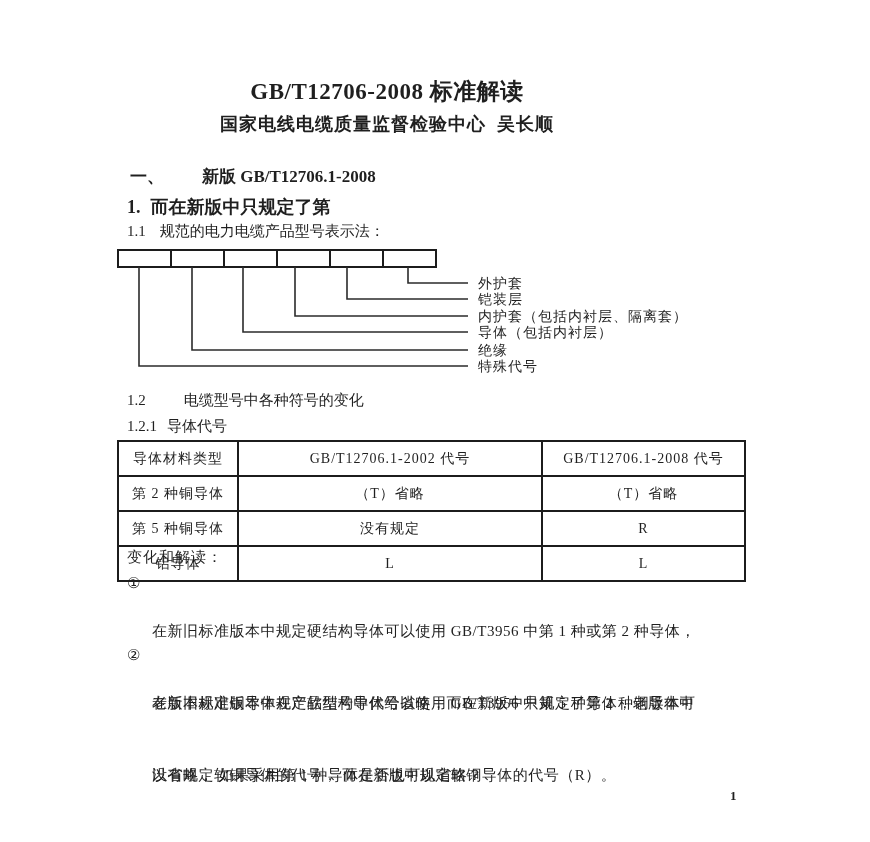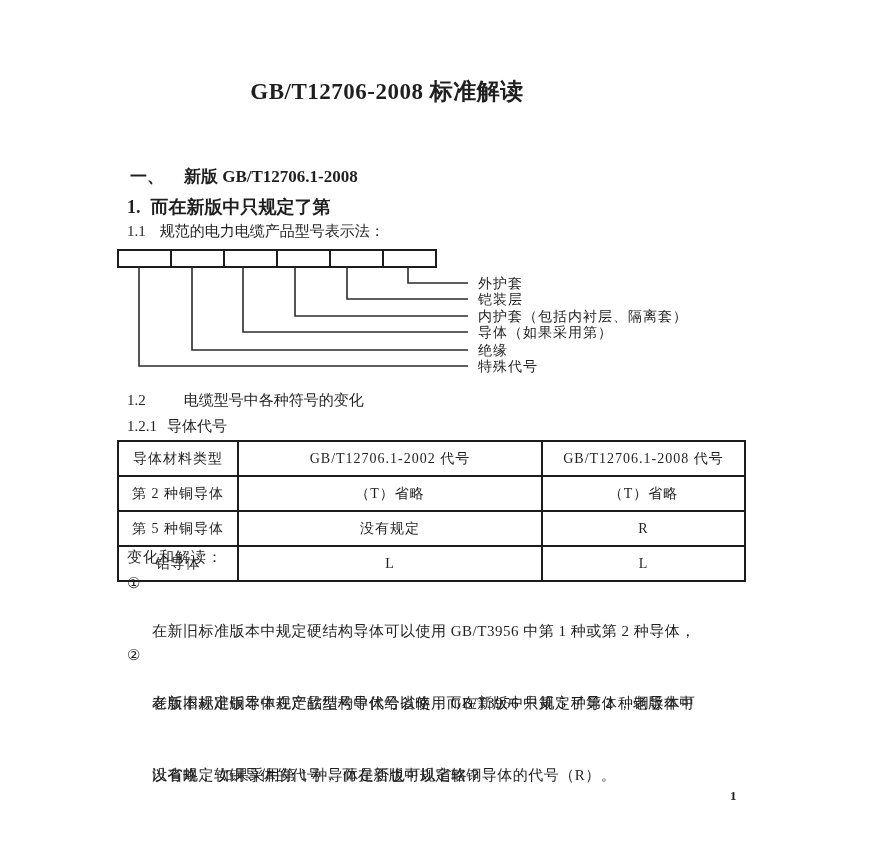--- a/index.html
+++ b/index.html
@@ -9,21 +9,21 @@
     font-family:"Liberation Serif","DejaVu Serif",serif;
     color:#1f1f1f;
   }
   .page{position:relative;width:774px;height:842px;background:#ffffff;overflow:hidden;}
   .abs{position:absolute;white-space:pre;}
 
   .doc-title{left:0;right:0;top:76px;text-align:center;font-size:23px;font-weight:bold;letter-spacing:0.5px;}
   .doc-subtitle{left:0;right:0;top:112px;text-align:center;font-size:18px;font-weight:bold;letter-spacing:1px;}
 
   .sec1{top:165px;left:130px;font-size:17px;font-weight:bold;}
-  .sec1 .t2{margin-left:20px;}
+  .sec1 .t2{margin-left:38px;}
   .h2{top:195px;left:127px;font-size:18px;font-weight:bold;}
   .h2 .t2{margin-left:10px;}
   .p-num{top:222px;left:127px;font-size:15px;font-family:Liberation Serif, serif;}
   .p-num .t2{margin-left:14px;}
   .p12{top:391px;left:127px;font-size:15px;}
   .p12 .t2{margin-left:10px;padding-left:28px;}
   .p121{top:417px;left:127px;font-size:15px;}
   .p121 .t2{margin-left:10px;}
 
   
@@ -48,20 +48,21 @@
   .note2{top:643px;}
 
   .page-number{top:788px;left:730px;font-size:13px;font-weight:bold;}
 </style>
 </head>
 <body>
 
 <div class="page">
 
   <div class="abs doc-title">GB/T12706-2008 标准解读</div>
+  <div class="abs doc-subtitle">国家电线电缆质量监督检验中心  吴长顺</div>
 
   <div class="abs sec1"><span>一、</span><span class="t2">新版 GB/T12706.1-2008</span></div>
 
   <div class="abs h2"><span>1.</span><span class="t2">而在新版中只规定了第</span></div>
 
   <div class="abs p-num"><span>1.1</span><span class="t2">规范的电力电缆产品型号表示法：</span></div>
 
   <div class="box-row">
     <div class="dbox"></div>
     <div class="dbox"></div>
@@ -78,21 +79,21 @@
       <polyline points="295,267 295,316 468,316"></polyline>
       <polyline points="243,267 243,332 468,332"></polyline>
       <polyline points="192,267 192,350 468,350"></polyline>
       <polyline points="139,267 139,366 468,366"></polyline>
     </g>
   </svg>
 
   <div class="abs dlabel" style="top:275px;">外护套</div>
   <div class="abs dlabel" style="top:291px;">铠装层</div>
   <div class="abs dlabel" style="top:308px;">内护套（包括内衬层、隔离套）</div>
-  <div class="abs dlabel" style="top:324px;">导体（如果采用第）</div>
+  <div class="abs dlabel" style="top:324px;">导体（包括内衬层）</div>
   <div class="abs dlabel" style="top:342px;">绝缘</div>
   <div class="abs dlabel" style="top:358px;">特殊代号</div>
 
   <div class="abs p12"><span>1.2</span><span class="t2">电缆型号中各种符号的变化</span></div>
 
   <div class="abs p121"><span>1.2.1</span><span class="t2">导体代号</span></div>
 
   <table class="ctable">
     <colgroup>
         <col style="width:120px">

